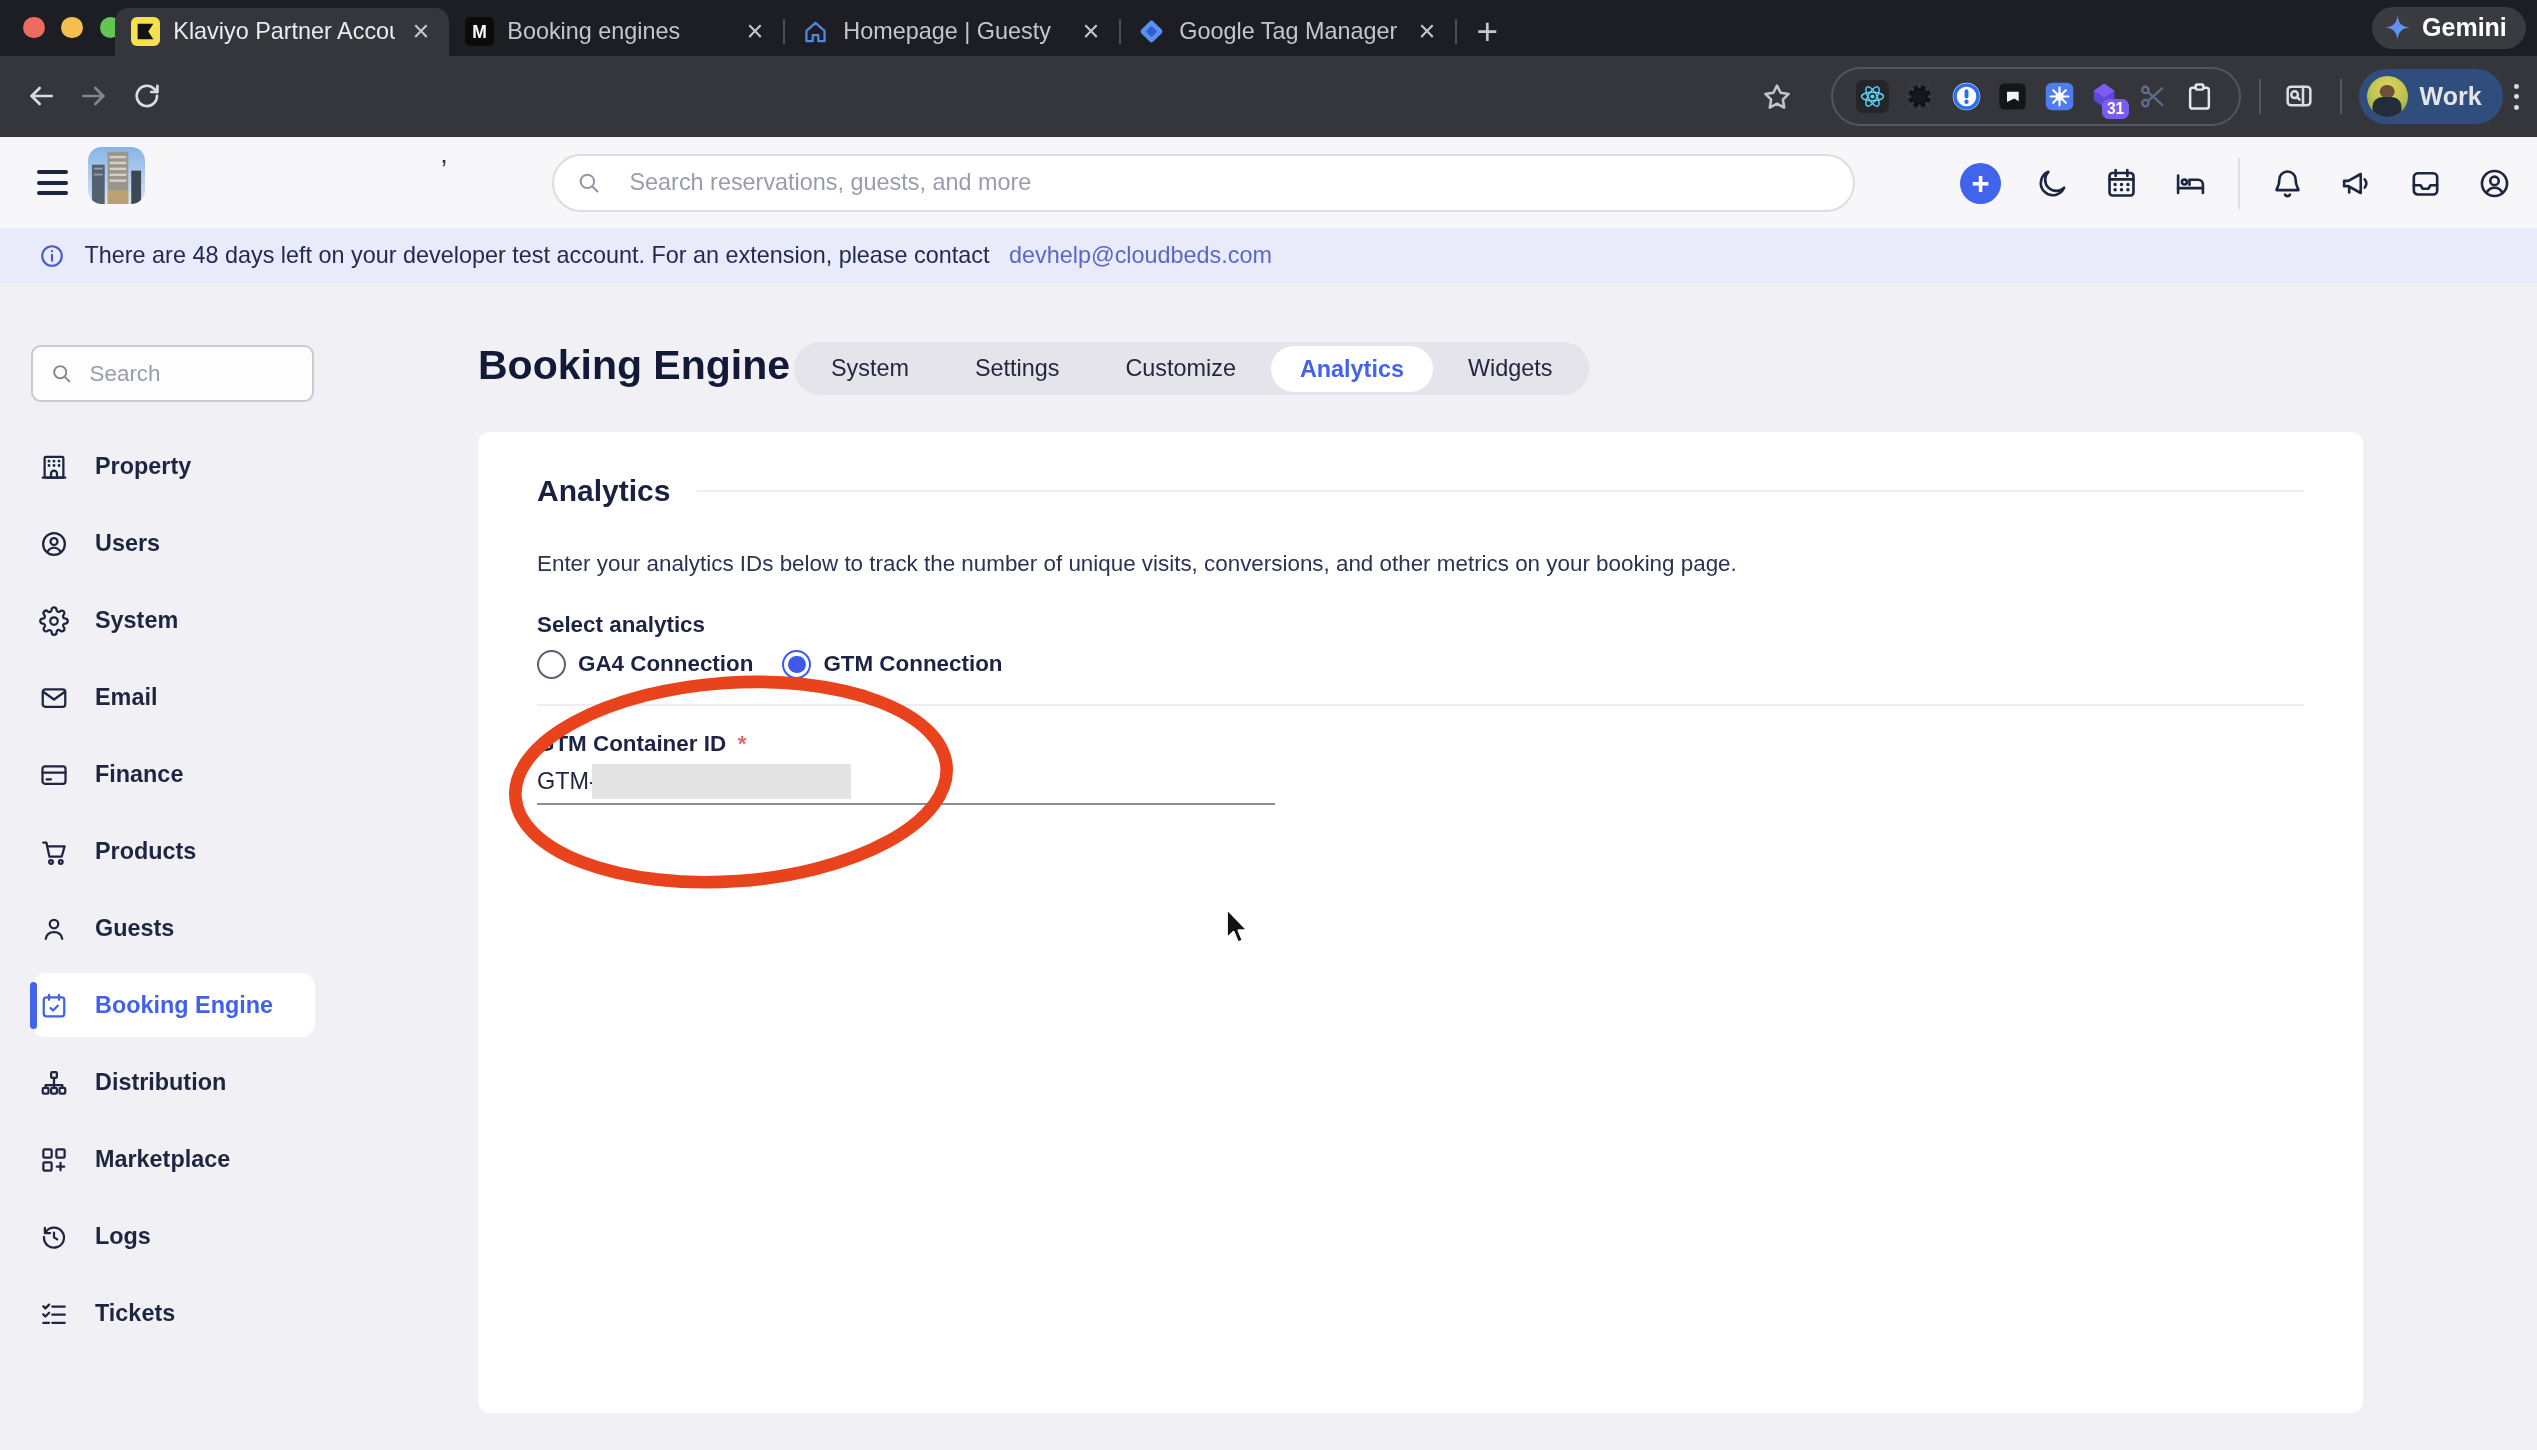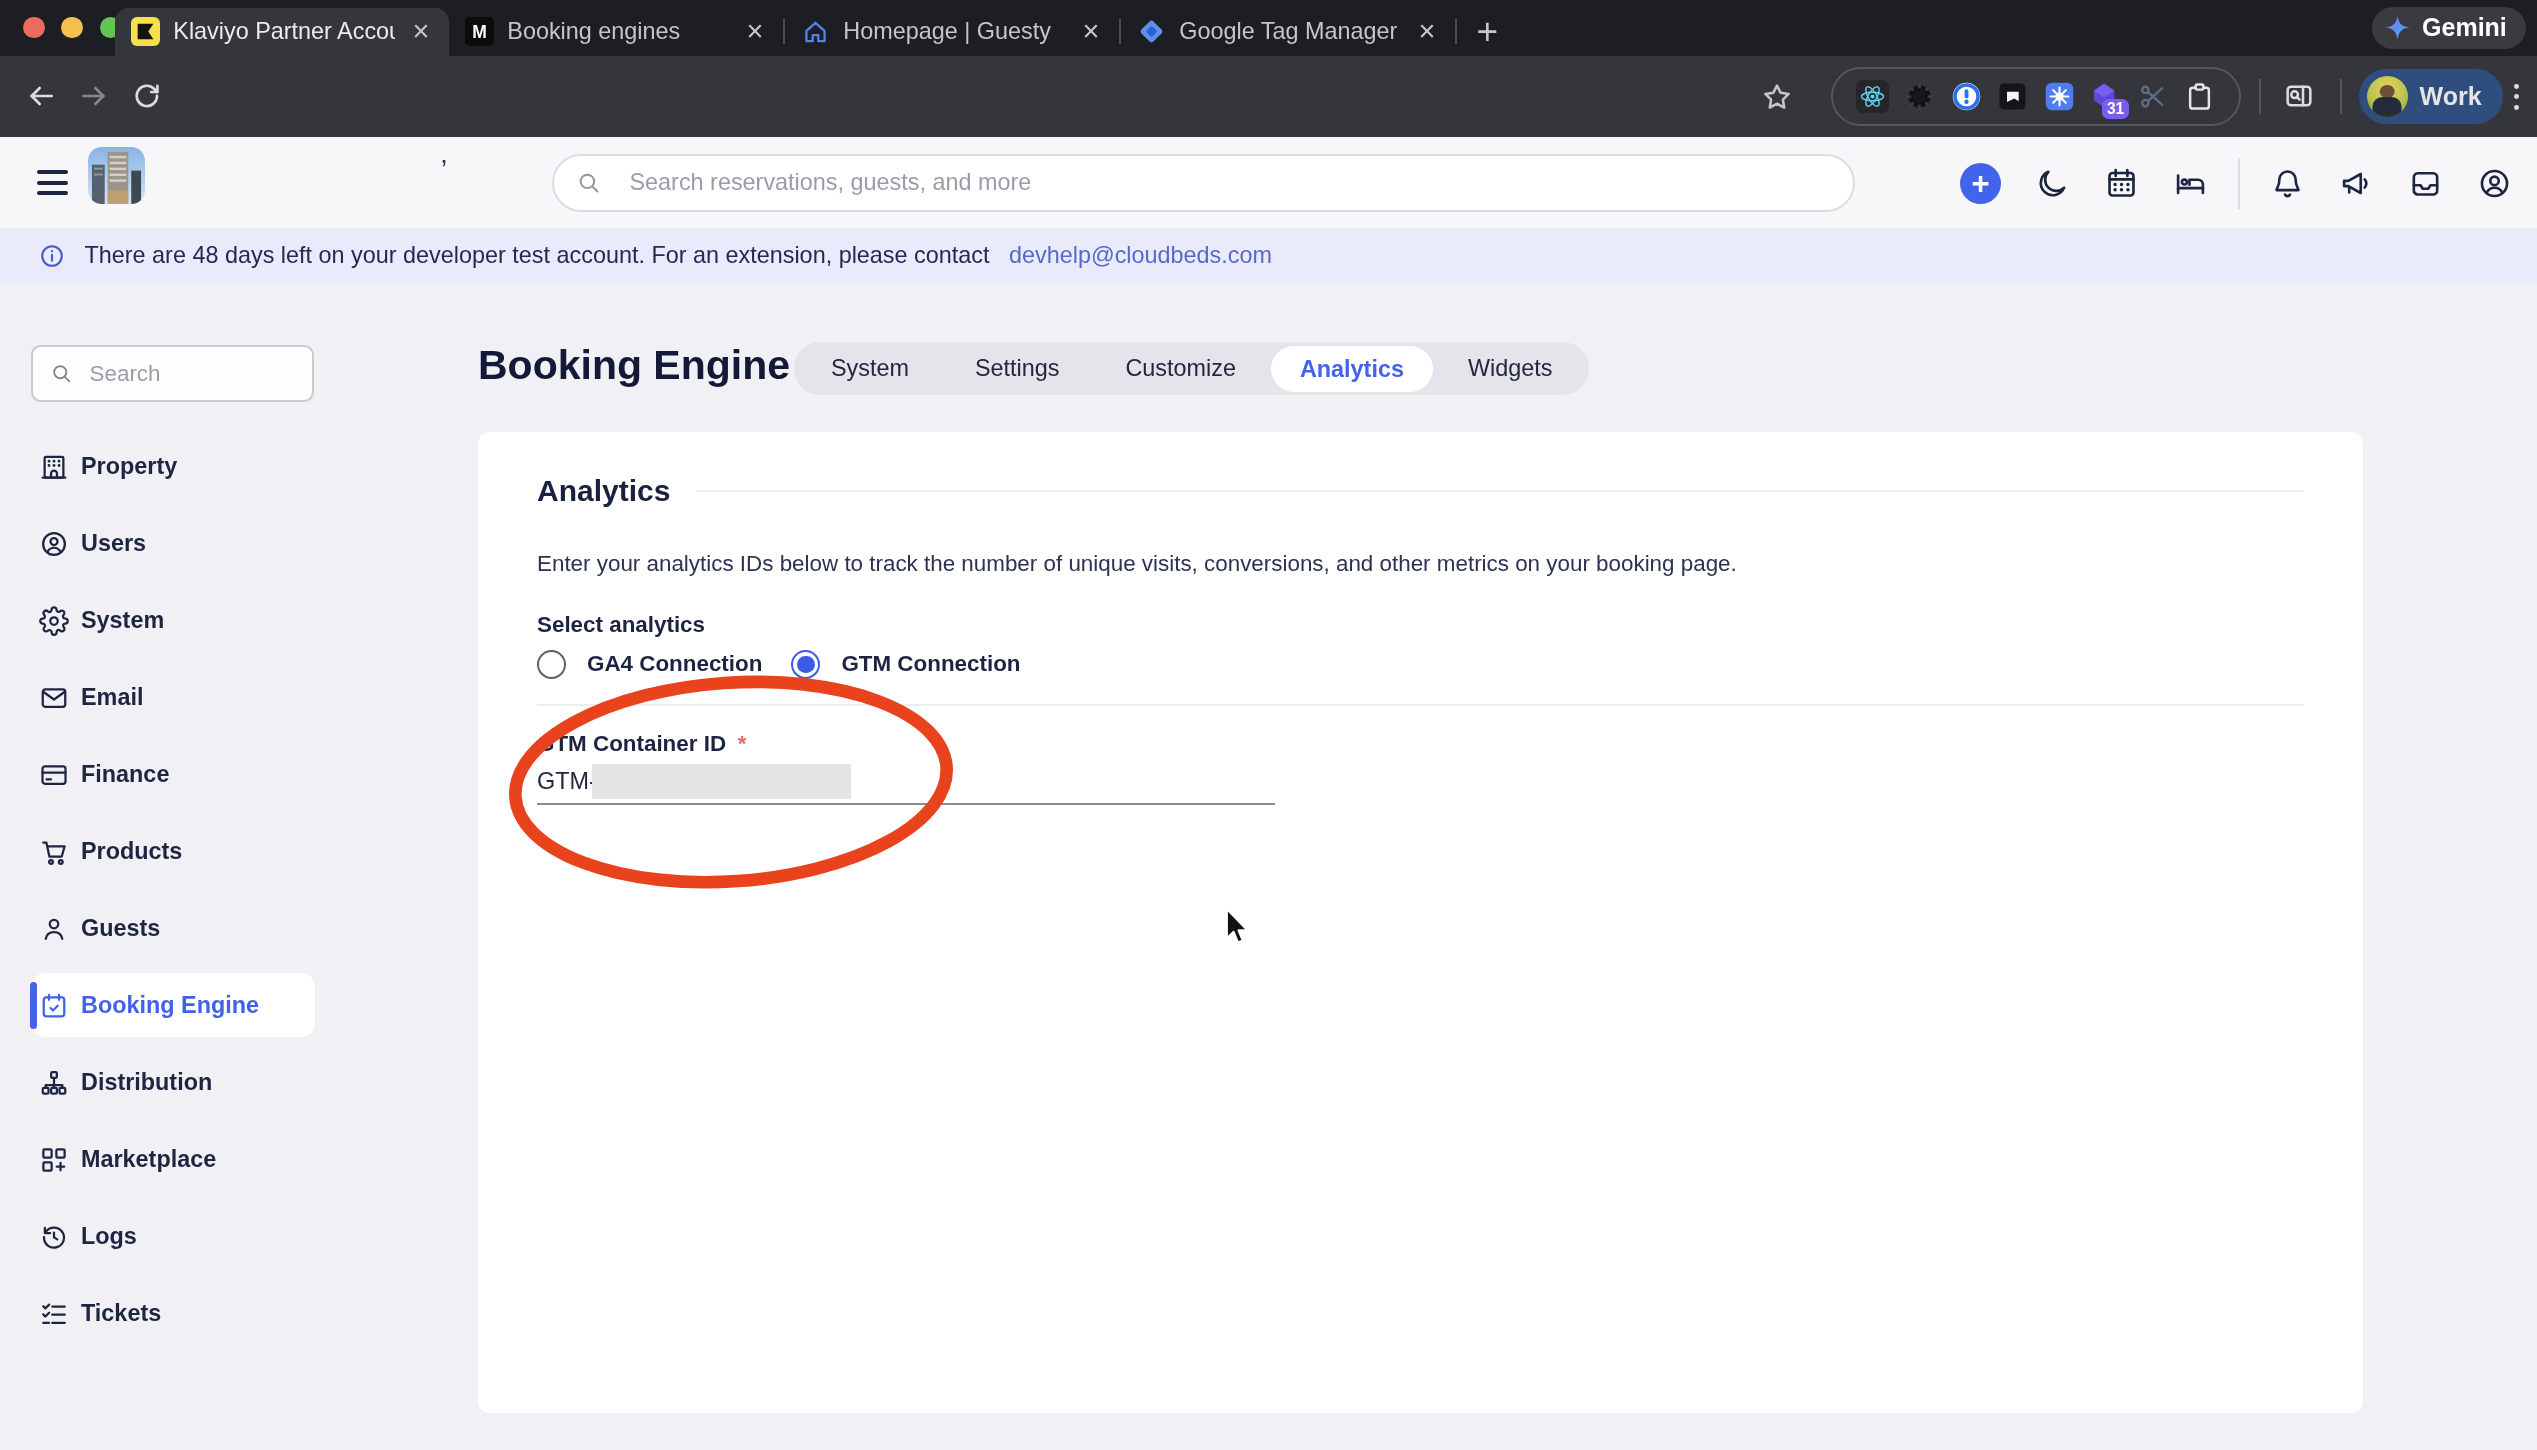--- a/index.html
+++ b/index.html
@@ -85,21 +85,21 @@
 
   
   .page{position:absolute;top:283px;left:0;right:0;bottom:0;background:#f1f1f5;}
   .sb-search{position:absolute;left:31px;top:62px;width:283px;height:57px;border:2px solid #c9c9d2;
              border-radius:9.8px;background:#fdfdfe;display:flex;align-items:center;gap:14.6px;padding:0 16.6px;}
   .sb-search .icon{width:23.4px;height:23.4px;color:#83858f;flex:none;}
   .sb-search input{border:none;outline:none;background:transparent;flex:1;font-size:22.4px;
                    color:#737373;font-family:inherit;min-width:0;}
   .sb-search input::placeholder{color:#9a9ca8;}
   .nav{position:absolute;left:0;top:145px;width:419px;}
-  .nav-item{position:relative;height:77px;display:flex;align-items:center;gap:12px;padding-left:39px;
+  .nav-item{position:relative;height:77px;display:flex;align-items:center;gap:26px;padding-left:39px;
             font-size:23.4px;font-weight:bold;color:#1d2540;cursor:default;}
   .nav-item .icon{width:30px;height:30px;position:relative;z-index:1;}
   .nav-item .nav-label{position:relative;z-index:1;}
   .nav-item.active{color:#4161e8;}
   .nav-item.active::before{content:"";position:absolute;left:32px;top:5.9px;width:283px;height:64px;
             background:#fff;border-radius:13.7px;}
   .nav-item.active::after{content:"";position:absolute;left:30px;top:14.6px;width:6.8px;height:47px;
             background:#4263eb;border-radius:5.9px;}
 
   
@@ -110,21 +110,21 @@
   .app-tab.active{background:#fff;border-radius:23.4px;line-height:46px;color:#4263eb;
                   font-weight:bold;padding:0 29px;margin:0 2px;}
   .card{position:absolute;left:478px;top:149px;width:1885px;height:981px;background:#fff;
         border-radius:11.7px;padding:41px 59px;}
   .sec-head{display:flex;align-items:center;gap:27px;}
   .sec-head h2{margin:0;font-size:30px;font-weight:bold;color:#1a2140;line-height:35px;}
   .rule{flex:1;height:2px;background:#eeeef2;}
   .desc{margin-top:43px;font-size:22.4px;color:#2c3254;line-height:26px;}
   .select-label{margin-top:35px;font-size:22.4px;font-weight:bold;color:#1d2443;line-height:26px;}
   .radio-row{margin-top:11.7px;display:flex;align-items:center;gap:29px;}
-  .radio-opt{display:flex;align-items:center;gap:21px;font-size:22.4px;font-weight:bold;color:#1d2443;}
+  .radio-opt{display:flex;align-items:center;gap:12px;font-size:22.4px;font-weight:bold;color:#1d2443;}
   .radio{width:29px;height:29px;border-radius:50%;border:2.9px solid #5b616e;position:relative;background:#fff;flex:none;}
   .radio.checked{border-color:#3d5be8;}
   .radio.checked::after{content:"";position:absolute;inset:3.9px;border-radius:50%;background:#3d5be8;}
   .hr2{margin-top:25px;height:2px;background:#eeeef2;}
   .field-label{margin-top:25px;display:flex;gap:11.7px;font-size:22.4px;font-weight:bold;color:#1d2443;line-height:26px;}
   .req{color:#e06a6a;}
   .value-row{margin-top:5.9px;position:relative;height:37px;display:flex;align-items:center;
              font-size:23.4px;color:#21273f;}
   .redact{position:absolute;left:55px;top:1px;width:259px;height:35px;background:#e4e4e5;}
   .underline{width:738px;border-bottom:2.9px solid #8c8c93;margin-top:3.9px;}

